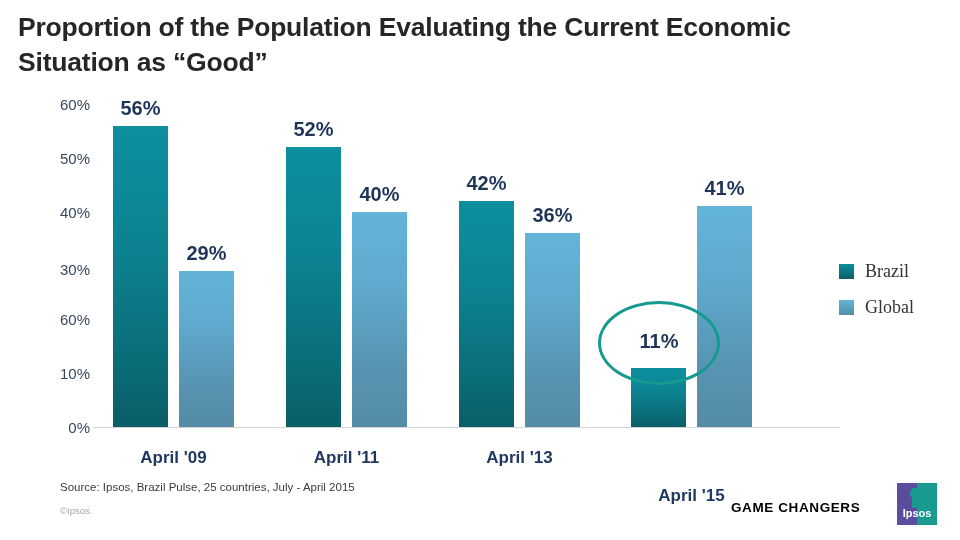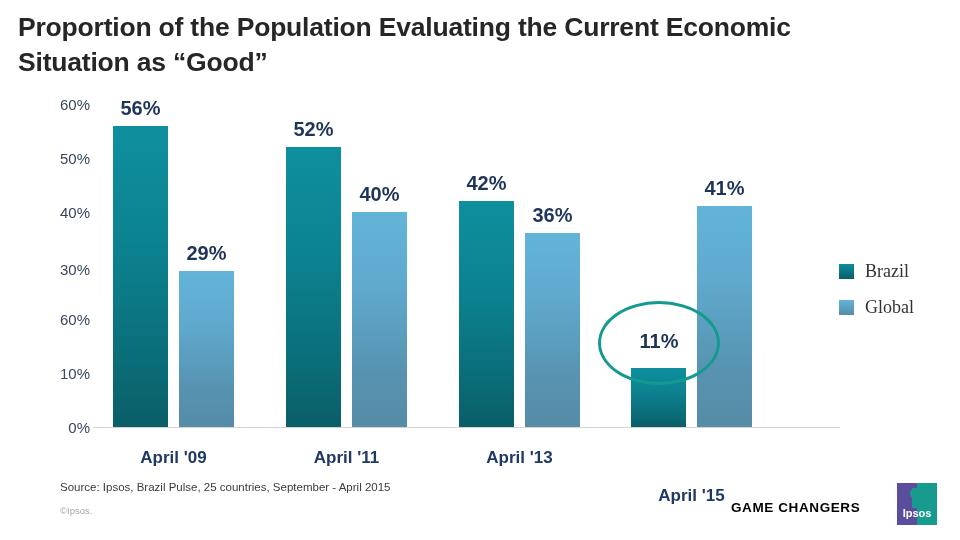--- a/index.html
+++ b/index.html
@@ -276,21 +276,21 @@
     <div class="legend-row">
       <span class="legend-swatch brazil"></span>
       <span class="legend-text">Brazil</span>
     </div>
     <div class="legend-row">
       <span class="legend-swatch global"></span>
       <span class="legend-text">Global</span>
     </div>
   </div>
 
-  <div id="source">Source: Ipsos, Brazil Pulse, 25 countries, September - April 2015</div>
+  <div id="source">Source: Ipsos, Brazil Pulse, 25 countries, July - April 2015</div>
   <div id="copyright">©Ipsos.</div>
   <div id="gamechangers">GAME CHANGERS</div>
 
   <div id="ipsos-logo">
     <div class="logo-left"></div>
     <div class="logo-right"></div>
     <div class="logo-stem"></div>
     <div class="logo-dot"></div>
     <div class="logo-word">Ipsos</div>
   </div>

